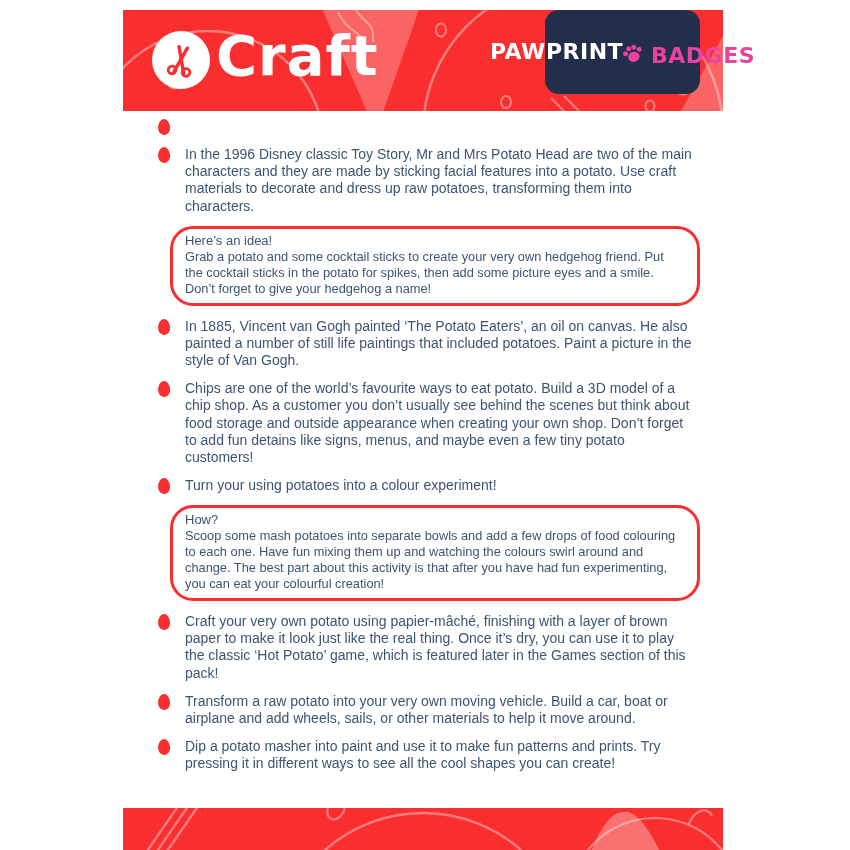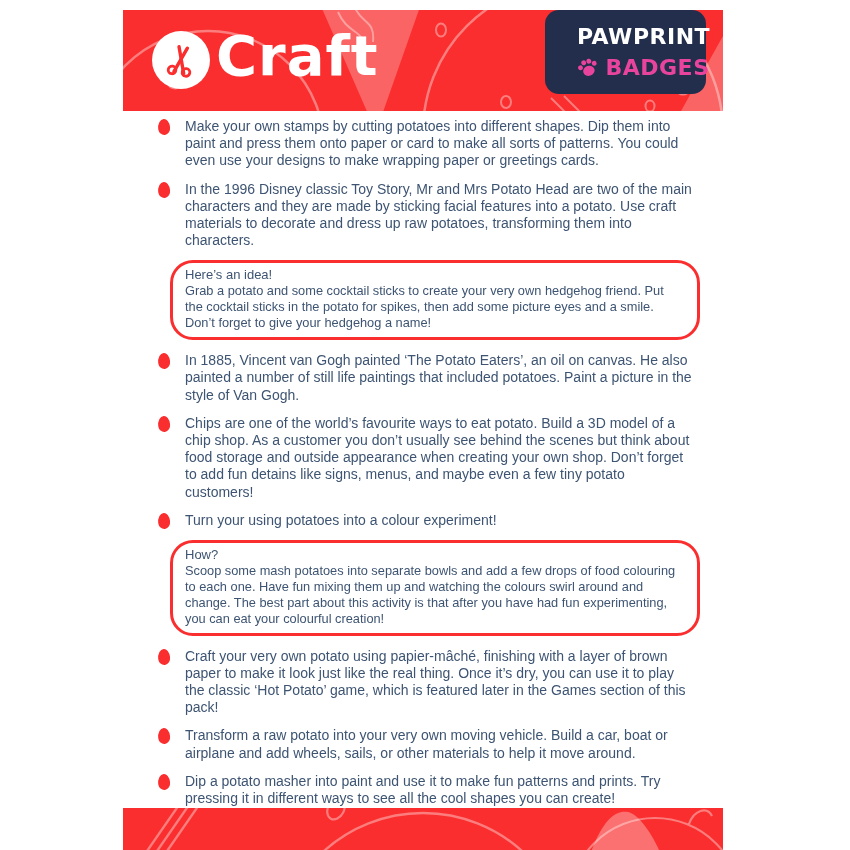--- a/index.html
+++ b/index.html
@@ -34,29 +34,29 @@
   .scissors-circle svg{width:34px;height:34px;transform:rotate(10deg);}
 
   .craft-title{
     position:absolute;left:93px;top:18px;
     font-family:"DejaVu Sans", sans-serif;
     font-size:56px;font-weight:800;color:#ffffff;letter-spacing:1px;
     line-height:1;
   }
 
   .logo{
-    position:absolute;left:422px;top:0;width:125px;height:84px;
+    position:absolute;left:422px;top:0;width:155px;height:84px;
     background:var(--navy);border-radius:14px;
-    display:flex;flex-direction:column;align-items:center;justify-content:center;padding-left:36px;
+    display:flex;flex-direction:row;align-items:center;justify-content:center;
   }
   .logo-line1{
     color:#ffffff;font-family:"DejaVu Sans", sans-serif;
     font-weight:800;font-size:22px;letter-spacing:0.5px;line-height:1.05;
   }
-  .logo-line2{display:flex;align-items:center;gap:8px;margin-top:8px;}
+  .logo-line2{display:flex;gap:8px;margin-top:8px;}
   .logo-line2 svg{width:20px;height:20px;transform:rotate(-18deg);}
   .badges-text{
     color:var(--pink);font-family:"DejaVu Sans", sans-serif;
     font-weight:800;font-size:22px;letter-spacing:0.5px;line-height:1.05;
   }
 
   
   .content{
     position:absolute;left:123px;top:118px;width:600px;
     color:var(--text);
@@ -130,21 +130,20 @@
           <circle cx="20.8" cy="9" r="2.9" fill="var(--pink)"></circle>
         </svg>
         <span class="badges-text">BADGES</span>
       </div>
     </div>
   </div>
 
   <div class="content">
       <div class="bullet-item">
     <span class="bullet-dot"></span>
-    <span class="bullet-text">Make your own stamps by cutting potatoes into different shapes. Dip them into paint and press them onto paper or card to make all sorts of patterns. You could even use your designs to make wrapping paper or greetings cards.</span>
   </div>
       <div class="bullet-item">
     <span class="bullet-dot"></span>
     <span class="bullet-text">In the 1996 Disney classic Toy Story, Mr and Mrs Potato Head are two of the main characters and they are made by sticking facial features into a potato. Use craft materials to decorate and dress up raw potatoes, transforming them into characters.</span>
   </div>
       <div class="callout">
     <div class="callout-title">Here’s an idea!</div>
     <div class="callout-body">Grab a potato and some cocktail sticks to create your very own hedgehog friend. Put the cocktail sticks in the potato for spikes, then add some picture eyes and a smile. Don’t forget to give your hedgehog a name!</div>
   </div>
       <div class="bullet-item">

